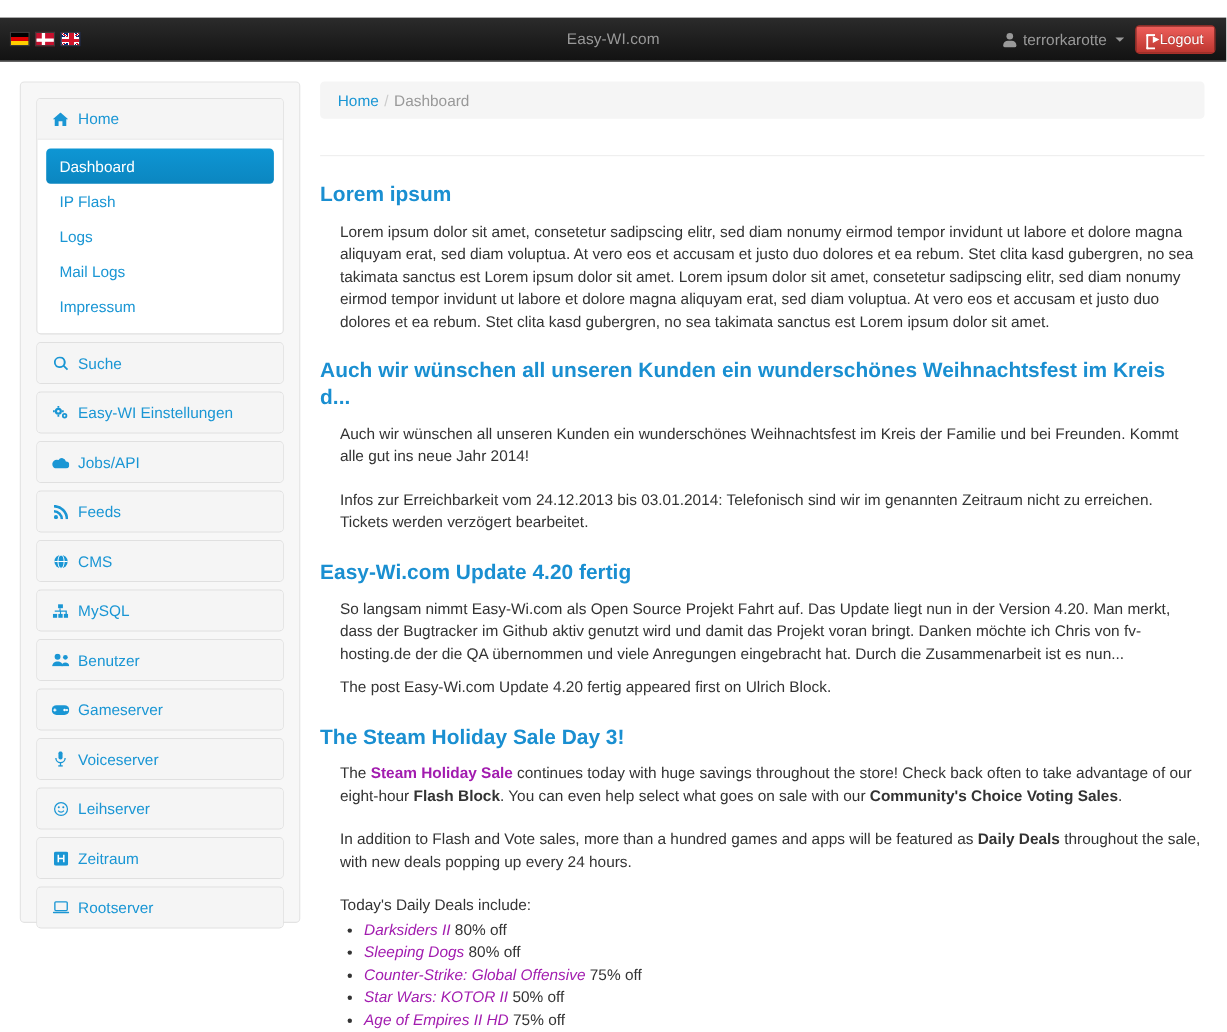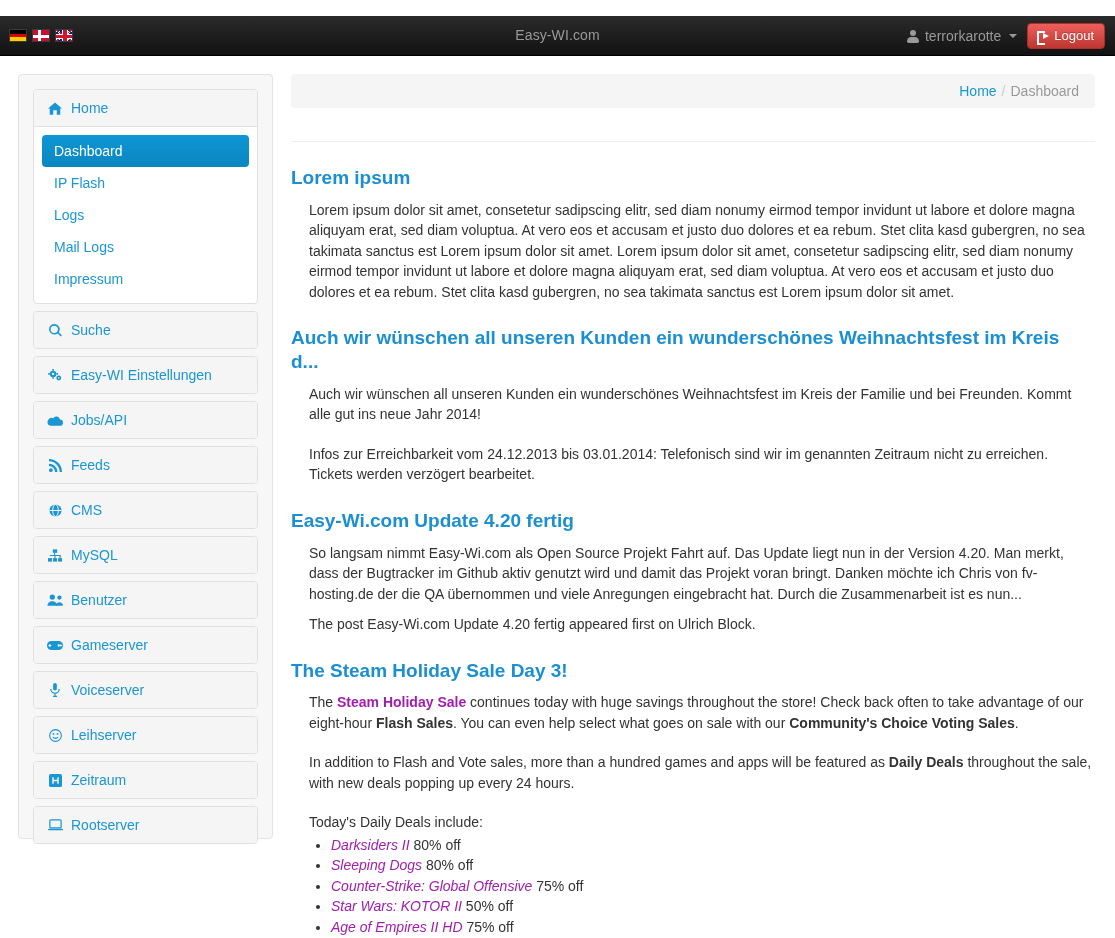--- a/index.html
+++ b/index.html
@@ -97,21 +97,21 @@
     content:""; position:absolute; left:3px; top:0; width:6px; height:6px; border-radius:50%; background:#999;
   }
   .user-icon::after {
     content:""; position:absolute; left:0; top:7px; width:12px; height:6px; border-radius:5px 5px 2px 2px; background:#999;
   }
   .caret {
     width:0;height:0;border-left:4px solid transparent;border-right:4px solid transparent;
     border-top:4px solid #999; margin-left:2px;
   }
   .logout-btn {
-    display:flex; align-items:center; gap:5px;
+    display:flex; align-items:center; 
     background: linear-gradient(to bottom, #ee5f5b 0%, #bd362f 100%);
     border: 1px solid #a9302a;
     border-radius: 4px;
     color: #fff;
     font-size: 13px;
     padding: 4px 10px 5px 9px;
     cursor: pointer;
     text-shadow: 0 -1px 0 rgba(0,0,0,.25);
   }
   .signout-icon { display:inline-block; width:12px; height:12px; position:relative; }
@@ -174,21 +174,20 @@
   .sb-icon svg { display:block; fill:#1a96d4; }
 
   
   .content { flex: 1; padding-left: 18px; min-width: 0; }
   .breadcrumb {
     background: #f5f5f5;
     border-radius: 4px;
     padding: 9px 16px;
     font-size: 14px;
     color: #999;
-    text-align: right;
   }
   .breadcrumb a { color: #1a96d4; text-decoration: none; cursor: pointer; }
   .breadcrumb .sep { color: #ccc; padding: 0 5px; }
   .hr { border: none; border-top: 1px solid #eee; margin: 33px 0 0 0; }
 
   .post { margin-top: 24px; }
   .post-title {
     color: #1a8fd1;
     font-size: 19px;
     font-weight: bold;
@@ -439,21 +438,21 @@
       <h2 class="post-title">Easy-Wi.com Update 4.20 fertig</h2>
       <div class="post-body">
         <p>So langsam nimmt Easy-Wi.com als Open Source Projekt Fahrt auf. Das Update liegt nun in der Version 4.20. Man merkt, dass der Bugtracker im Github aktiv genutzt wird und damit das Projekt voran bringt. Danken möchte ich Chris von fv-hosting.de der die QA übernommen und viele Anregungen eingebracht hat. Durch die Zusammenarbeit ist es nun...</p>
         <p>The post Easy-Wi.com Update 4.20 fertig appeared first on Ulrich Block.</p>
       </div>
     </div>
 
     <div class="post">
       <h2 class="post-title">The Steam Holiday Sale Day 3!</h2>
       <div class="post-body">
-        <p><span>The </span><a class="b">Steam Holiday Sale</a><span> continues today with huge savings throughout the store! Check back often to take advantage of our eight-hour </span><b>Flash Sales</b><span>. You can even help select what goes on sale with our </span><b>Community's Choice Voting Sales</b><span>.</span></p>
+        <p><span>The </span><a class="b">Steam Holiday Sale</a><span> continues today with huge savings throughout the store! Check back often to take advantage of our eight-hour </span><b>Flash Block</b><span>. You can even help select what goes on sale with our </span><b>Community's Choice Voting Sales</b><span>.</span></p>
         <p class="spaced"><span>In addition to Flash and Vote sales, more than a hundred games and apps will be featured as </span><b>Daily Deals</b><span> throughout the sale, with new deals popping up every 24 hours.</span></p>
         <p class="spaced" style="margin-bottom:0">Today's Daily Deals include:</p>
         <ul>
           <li><a class="i">Darksiders II</a> <span>80% off</span></li>
           <li><a class="i">Sleeping Dogs</a> <span>80% off</span></li>
           <li><a class="i">Counter-Strike: Global Offensive</a> <span>75% off</span></li>
           <li><a class="i">Star Wars: KOTOR II</a> <span>50% off</span></li>
           <li><a class="i">Age of Empires II HD</a> <span>75% off</span></li>
           <li><a class="i">StarForge</a> <span>50% off</span></li>
         </ul>

